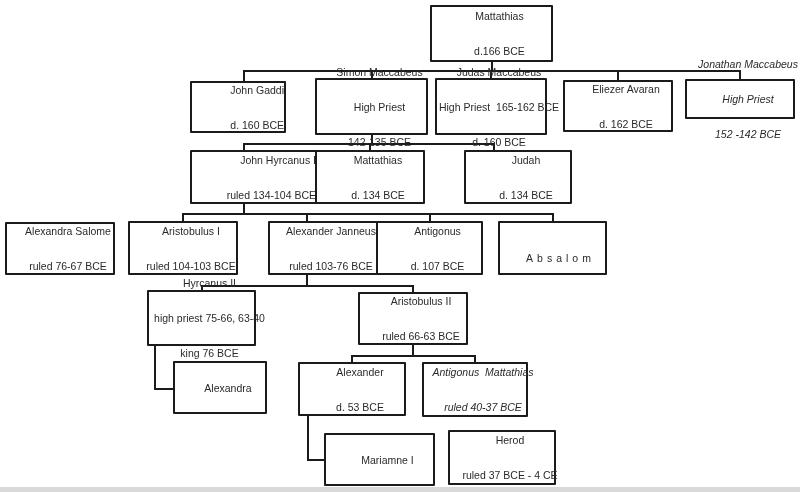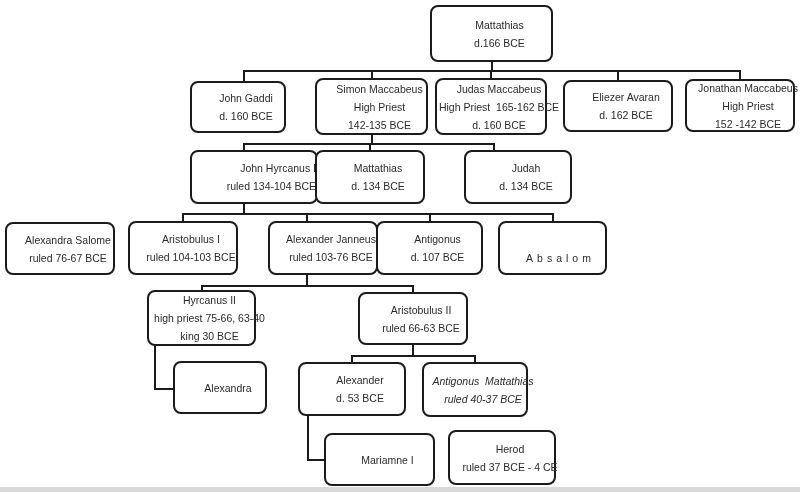--- a/index.html
+++ b/index.html
@@ -7,55 +7,55 @@
   }
   html,body{margin:0;padding:0;background:var(--bg);}
   .canvas{
     position:relative;width:800px;height:492px;background:var(--bg);
     font-family:"Liberation Sans", sans-serif;overflow:hidden;
   }
   .node{
     position:absolute;background:var(--box-fill);border:2px solid var(--line);
     display:flex;flex-direction:column;align-items:center;justify-content:center;
     text-align:center;color:var(--text);font-size:10.5px;line-height:16px;
-    row-gap:2px;z-index:2;box-sizing:border-box;border-radius:8px;padding-left:16px;
+    row-gap:19px;z-index:2;box-sizing:border-box;border-radius:1px;padding-left:16px;
   }
   .node .line{display:block;white-space:pre;}
   .node.spaced .line{letter-spacing:4px;margin-top:20px;}
   .seg{position:absolute;background:var(--line);z-index:1;}
   .bottom-edge{position:absolute;left:0;bottom:0;width:800px;height:5px;background:var(--edge);z-index:0;}
 </style>
 </head>
 <body>
 
 <div class="canvas">
   <div class="bottom-edge"></div>
 <div class="node" style="left: 430px; top: 5px; width: 123px; height: 57px;">
       <span class="line">Mattathias</span>
       <span class="line">d.166 BCE</span>
     </div>
-    <div class="node" style="left: 190px; top: 81px; width: 96px; height: 52px;">
+    <div class="node" style="left: 190px; top: 81px; width: 96px; height: 52px; align-items: flex-end;">
       <span class="line">John Gaddi</span>
       <span class="line">d. 160 BCE</span>
     </div>
     <div class="node" style="left: 315px; top: 78px; width: 113px; height: 57px;">
       <span class="line">Simon Maccabeus</span>
       <span class="line">High Priest</span>
       <span class="line">142-135 BCE</span>
     </div>
     <div class="node" style="left: 435px; top: 78px; width: 112px; height: 57px; text-align: right;">
       <span class="line">Judas Maccabeus</span>
       <span class="line">High Priest  165-162 BCE</span>
       <span class="line">d. 160 BCE</span>
     </div>
     <div class="node" style="left: 563px; top: 80px; width: 110px; height: 52px;">
       <span class="line">Eliezer Avaran</span>
       <span class="line">d. 162 BCE</span>
     </div>
-    <div class="node" style="left: 685px; top: 79px; width: 110px; height: 53px;">
+    <div class="node" style="left: 685px; top: 79px; width: 110px; height: 40px; font-style: italic;">
       <span class="line">Jonathan Maccabeus</span>
       <span class="line">High Priest</span>
       <span class="line">152 -142 BCE</span>
     </div>
     <div class="node" style="left: 190px; top: 150px; width: 128px; height: 54px; align-items: flex-end;">
       <span class="line">John Hyrcanus I</span>
       <span class="line">ruled 134-104 BCE</span>
     </div>
     <div class="node" style="left: 315px; top: 150px; width: 110px; height: 54px;">
       <span class="line">Mattathias</span>
@@ -80,21 +80,21 @@
     <div class="node" style="left: 376px; top: 221px; width: 107px; height: 54px;">
       <span class="line">Antigonus</span>
       <span class="line">d. 107 BCE</span>
     </div>
     <div class="node spaced" style="left: 498px; top: 221px; width: 109px; height: 54px;">
       <span class="line">Absalom</span>
     </div>
     <div class="node" style="left: 147px; top: 290px; width: 109px; height: 56px;">
       <span class="line">Hyrcanus II</span>
       <span class="line">high priest 75-66, 63-40</span>
-      <span class="line">king 30 BCE</span>
+      <span class="line">king 76 BCE</span>
     </div>
     <div class="node" style="left: 358px; top: 292px; width: 110px; height: 53px;">
       <span class="line">Aristobulus II</span>
       <span class="line">ruled 66-63 BCE</span>
     </div>
     <div class="node" style="left: 173px; top: 361px; width: 94px; height: 53px;">
       <span class="line">Alexandra</span>
     </div>
     <div class="node" style="left: 298px; top: 362px; width: 108px; height: 54px;">
       <span class="line">Alexander</span>

